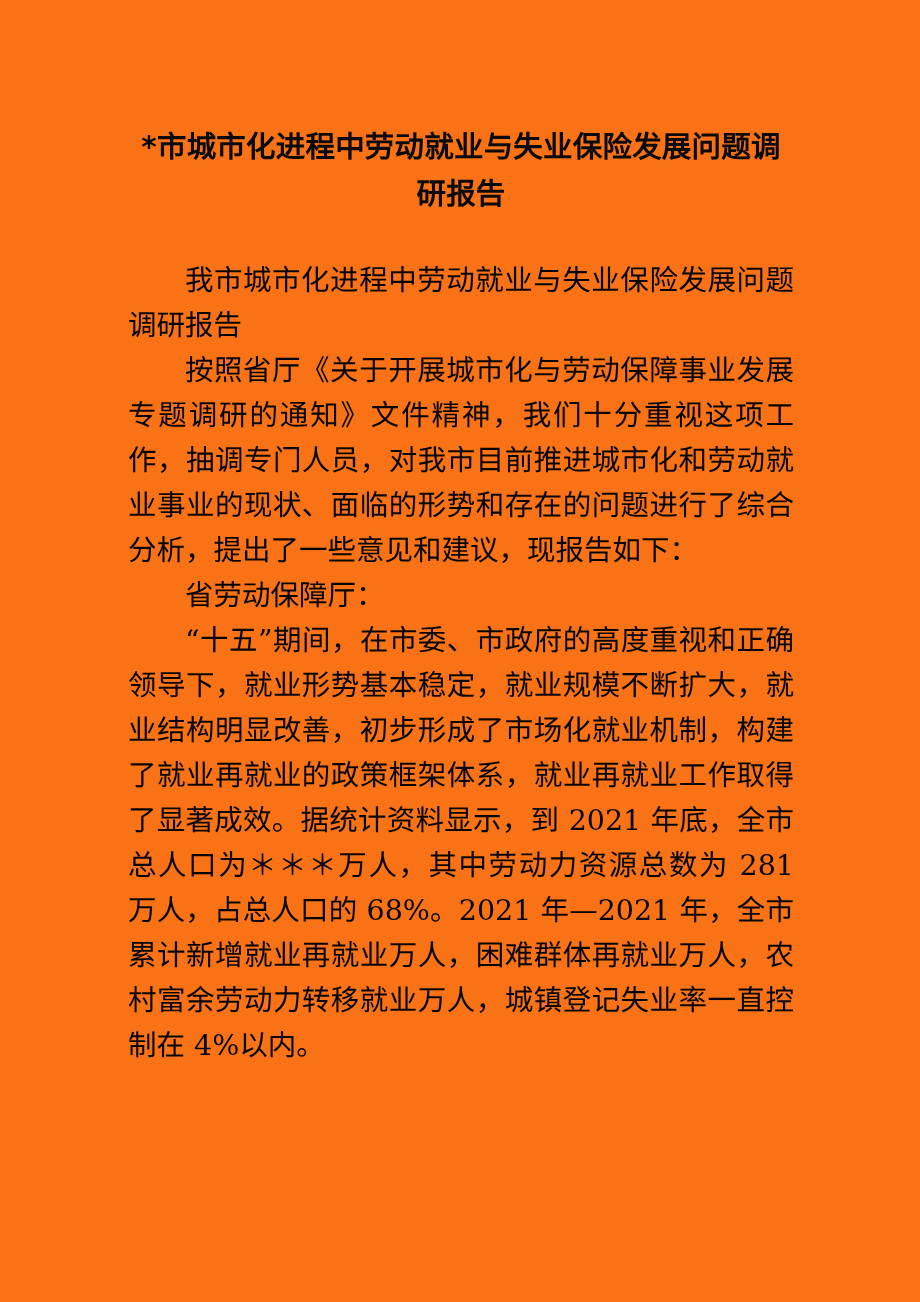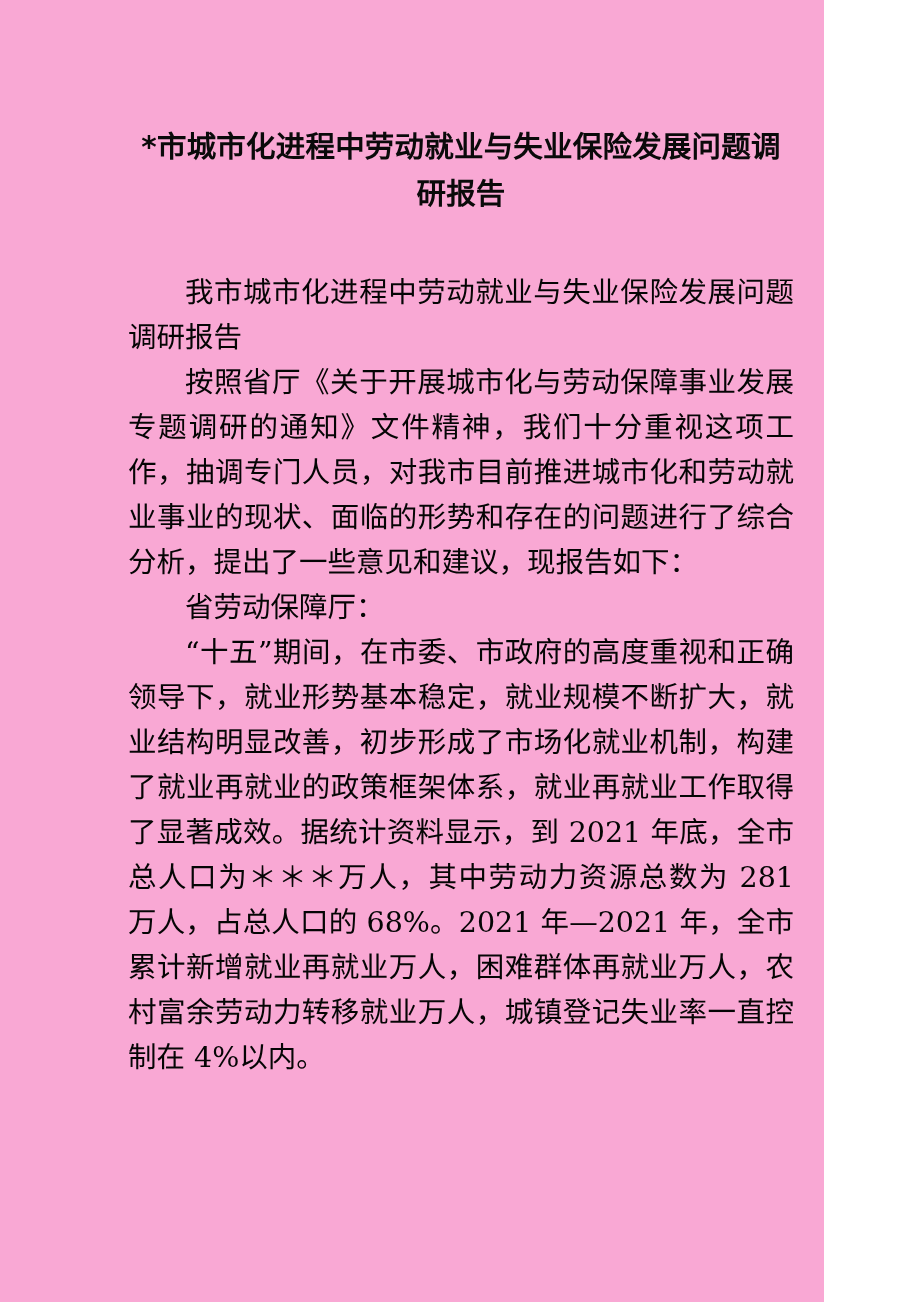--- a/index.html
+++ b/index.html
@@ -15,23 +15,23 @@
     overflow: hidden;
     font-family: "DejaVu Serif", "Liberation Serif", serif;
     color: #000000;
     -webkit-font-smoothing: antialiased;
   }
 
   .page {
     position: absolute;
     left: 0;
     top: 0;
-    width: 824px;
+    width: 920px;
     height: 1302px;
-    background: #f9a8d4;
+    background: #f97316;
     box-sizing: border-box;
   }
 
   
   .doc-title {
     position: absolute;
     left: 128px;
     top: 104px;
     width: 666px;
     text-align: center;
@@ -41,21 +41,21 @@
     line-height: 47px;
     letter-spacing: 0.2px;
     color: #0a0a0a;
     white-space: normal;
   }
 
   
   .body-block {
     position: absolute;
     left: 128px;
-    top: 270px;
+    top: 258px;
     width: 666px;
   }
 
   .para {
     font-family: "DejaVu Serif", "Liberation Serif", serif;
     font-size: 28.5px;
     line-height: 45px;
     text-align: justify;
     text-justify: inter-character;
     text-indent: 2em;

